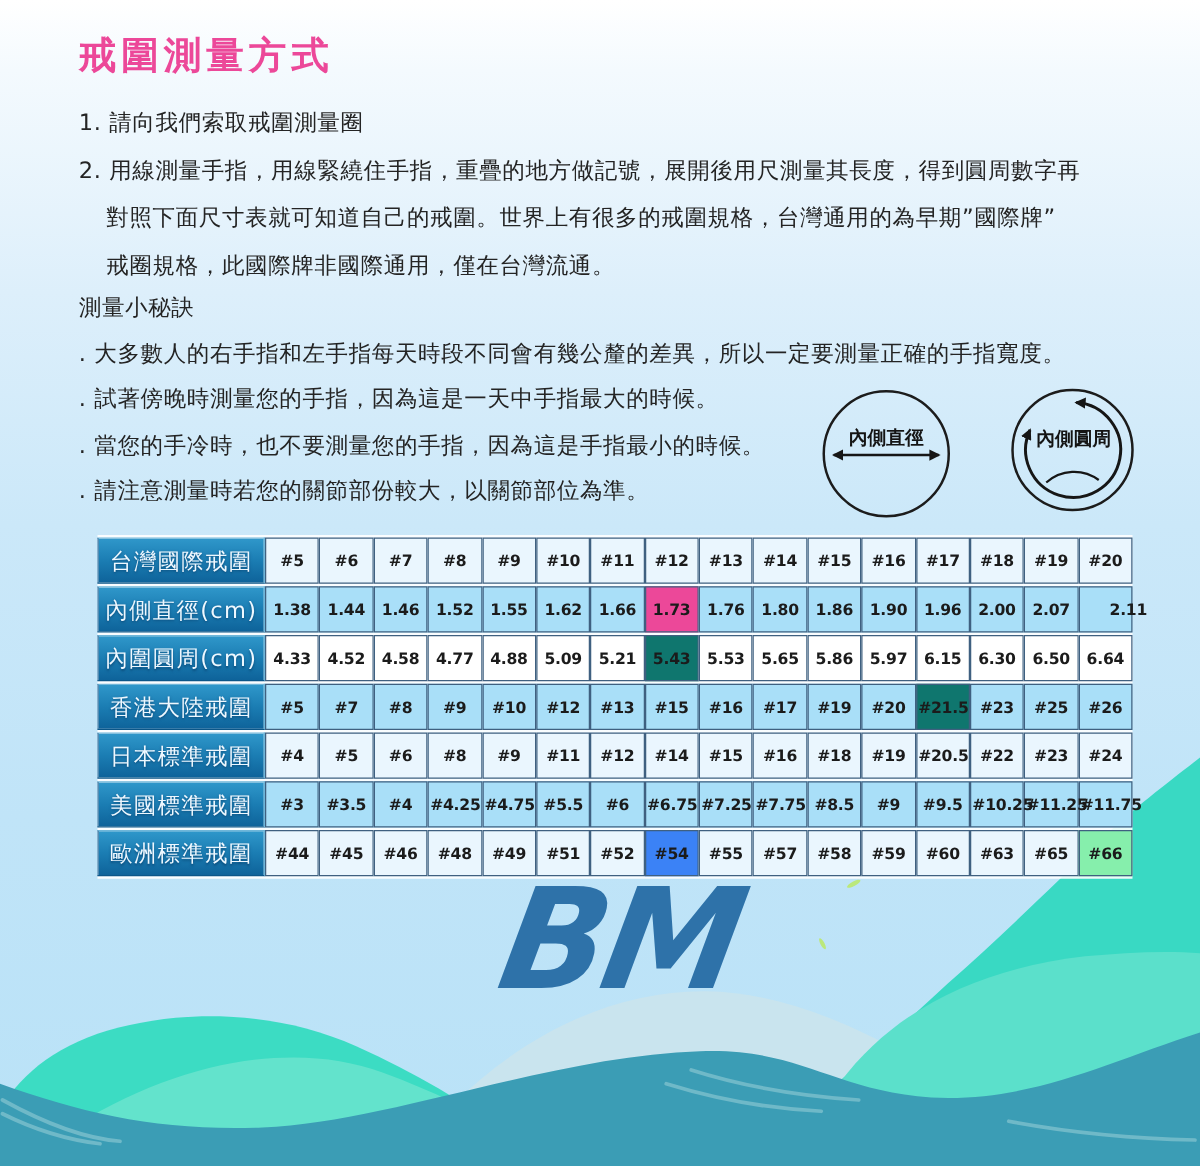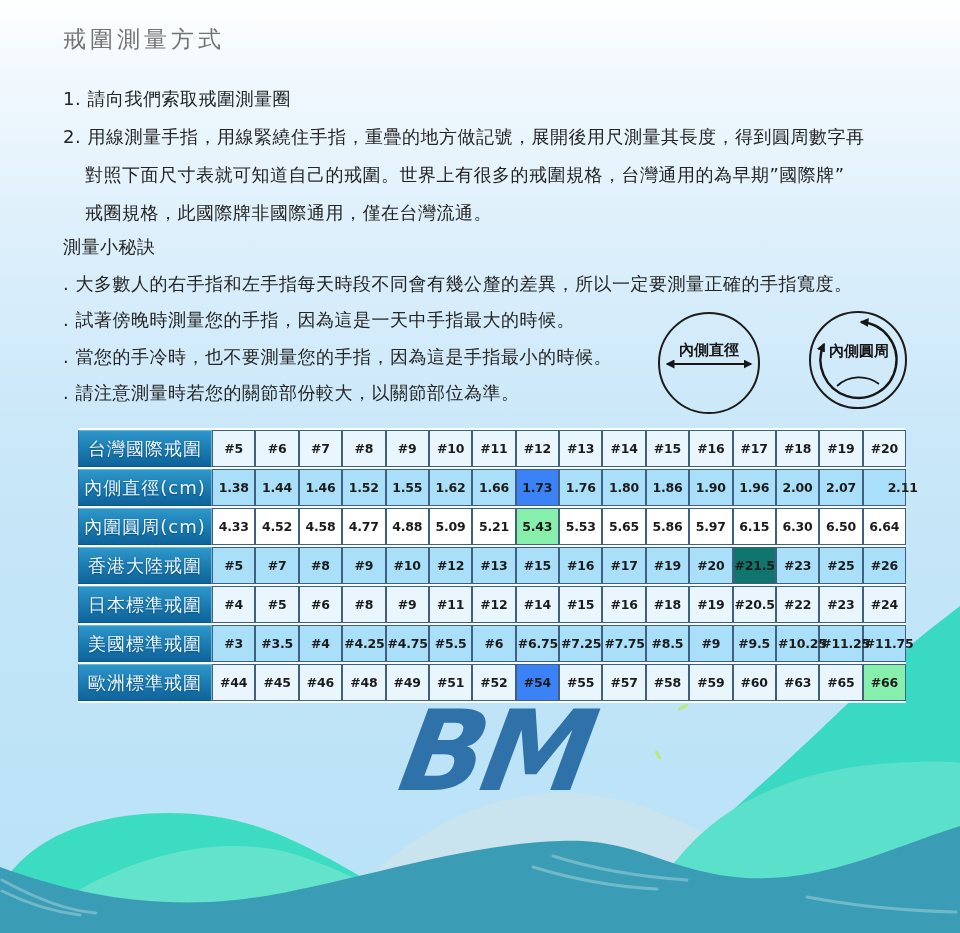--- a/index.html
+++ b/index.html
@@ -3,21 +3,21 @@
 <meta charset="utf-8">
 <style>
   html,body{margin:0;padding:0;}
   body{
     width:960px;height:933px;position:relative;overflow:hidden;
     font-family:"DejaVu Sans",sans-serif;
     background:linear-gradient(180deg,#ffffff 0%,#f4fafe 6%,#ddeffb 25%,#cbe8f9 45%,#c0e4f8 70%,#b9e2f7 100%);
   }
   .page-title{
     position:absolute;left:63px;top:24px;
-    font-size:23px;font-weight:400;color:#737373;letter-spacing:4px;
+    font-size:30px;font-weight:700;color:#ec4899;letter-spacing:4px;
   }
   .intro{
     position:absolute;left:63px;top:80px;width:860px;
     font-size:18px;color:#242424;line-height:38px;letter-spacing:.5px;
   }
   .intro .line{white-space:nowrap;}
   .intro .indent{padding-left:22px;}
   .tips{
     position:absolute;left:63px;top:229px;width:880px;
     font-size:18px;color:#242424;line-height:36.5px;letter-spacing:.5px;
@@ -135,40 +135,40 @@
       </tr>
       <tr>
         <th>內側直徑(cm)</th>
         <td style="background: rgb(169, 223, 248);">1.38</td>
         <td style="background: rgb(169, 223, 248);">1.44</td>
         <td style="background: rgb(169, 223, 248);">1.46</td>
         <td style="background: rgb(169, 223, 248);">1.52</td>
         <td style="background: rgb(169, 223, 248);">1.55</td>
         <td style="background: rgb(169, 223, 248);">1.62</td>
         <td style="background: rgb(169, 223, 248);">1.66</td>
-        <td style="background: #3b82f6;">1.73</td>
+        <td style="background: #ec4899;">1.73</td>
         <td style="background: rgb(169, 223, 248);">1.76</td>
         <td style="background: rgb(169, 223, 248);">1.80</td>
         <td style="background: rgb(169, 223, 248);">1.86</td>
         <td style="background: rgb(169, 223, 248);">1.90</td>
         <td style="background: rgb(169, 223, 248);">1.96</td>
         <td style="background: rgb(169, 223, 248);">2.00</td>
         <td style="background: rgb(169, 223, 248);">2.07</td>
         <td style="background: rgb(169, 223, 248); padding-left: 24px;">2.11</td>
       </tr>
       <tr>
         <th>內圍圓周(cm)</th>
         <td style="background: rgb(255, 255, 255);">4.33</td>
         <td style="background: rgb(255, 255, 255);">4.52</td>
         <td style="background: rgb(255, 255, 255);">4.58</td>
         <td style="background: rgb(255, 255, 255);">4.77</td>
         <td style="background: rgb(255, 255, 255);">4.88</td>
         <td style="background: rgb(255, 255, 255);">5.09</td>
         <td style="background: rgb(255, 255, 255);">5.21</td>
-        <td style="background: #86efac;">5.43</td>
+        <td style="background: #0f766e;">5.43</td>
         <td style="background: rgb(255, 255, 255);">5.53</td>
         <td style="background: rgb(255, 255, 255);">5.65</td>
         <td style="background: rgb(255, 255, 255);">5.86</td>
         <td style="background: rgb(255, 255, 255);">5.97</td>
         <td style="background: rgb(255, 255, 255);">6.15</td>
         <td style="background: rgb(255, 255, 255);">6.30</td>
         <td style="background: rgb(255, 255, 255);">6.50</td>
         <td style="background: rgb(255, 255, 255);">6.64</td>
       </tr>
       <tr>

